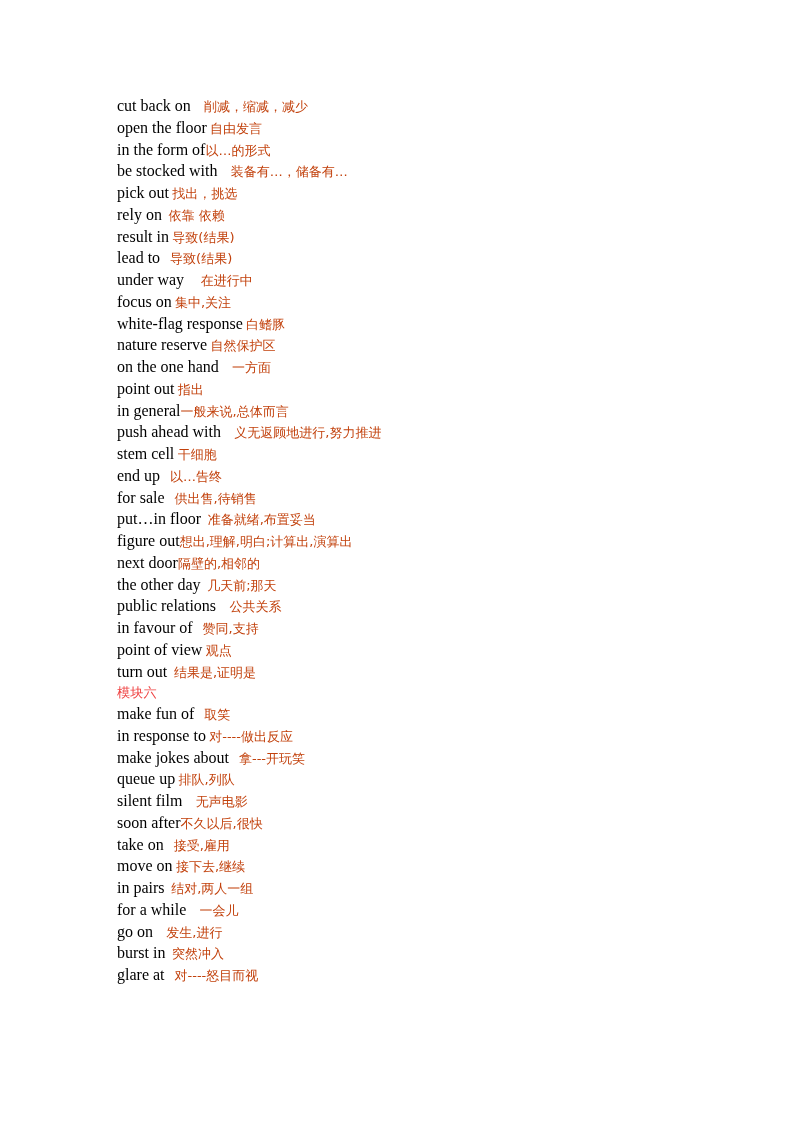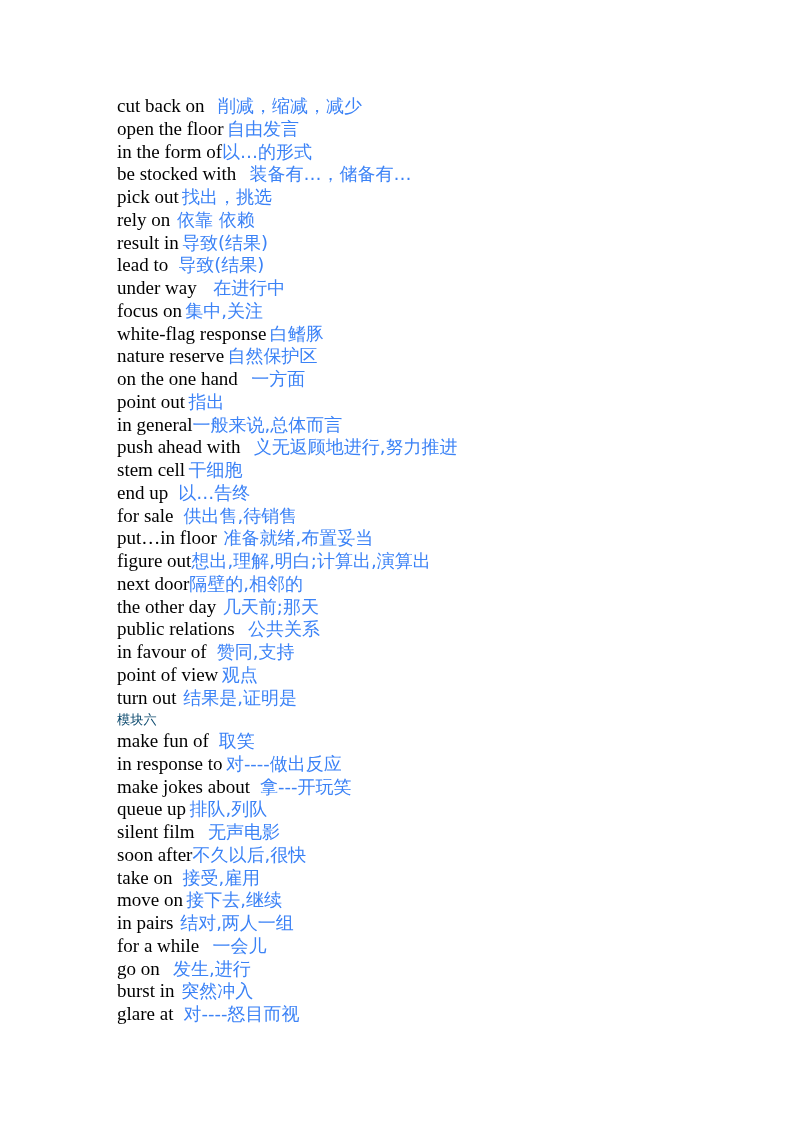--- a/index.html
+++ b/index.html
@@ -27,38 +27,38 @@
   }
   .entry-line {
     font-size: 13.3px;
     line-height: 20.75px;
     color: #000000;
     white-space: pre;
     letter-spacing: 0px;
   }
   .term {
     font-family: "Liberation Serif", "DejaVu Serif", serif;
-    font-size: 19px;
+    font-size: 16px;
     color: #000000;
     margin-top: 47px;
   }
   .gap {
     font-family: "Liberation Serif", "DejaVu Serif", serif;
     white-space: pre;
   }
   .gloss {
     font-family: "DejaVu Sans", "Liberation Sans", sans-serif;
-    font-size: 18px;
-    color: #3b82f6;
+    font-size: 13px;
+    color: #c2410c;
   }
   .section-heading {
     font-family: "DejaVu Sans", "Liberation Sans", sans-serif;
     font-size: 13.2px;
     line-height: 20.75px;
-    color: #0c4a6e;
+    color: #ef4444;
     white-space: pre;
   }
 </style>
 </head>
 <body>
 
 <div class="page">
   <div class="doc-body" id="list-root">
       <div class="entry-line"><span class="term">cut back on</span><span class="gap">    </span><span class="gloss">削减，缩减，减少</span></div>
       <div class="entry-line"><span class="term">open the floor</span><span class="gap"> </span><span class="gloss">自由发言</span></div>

